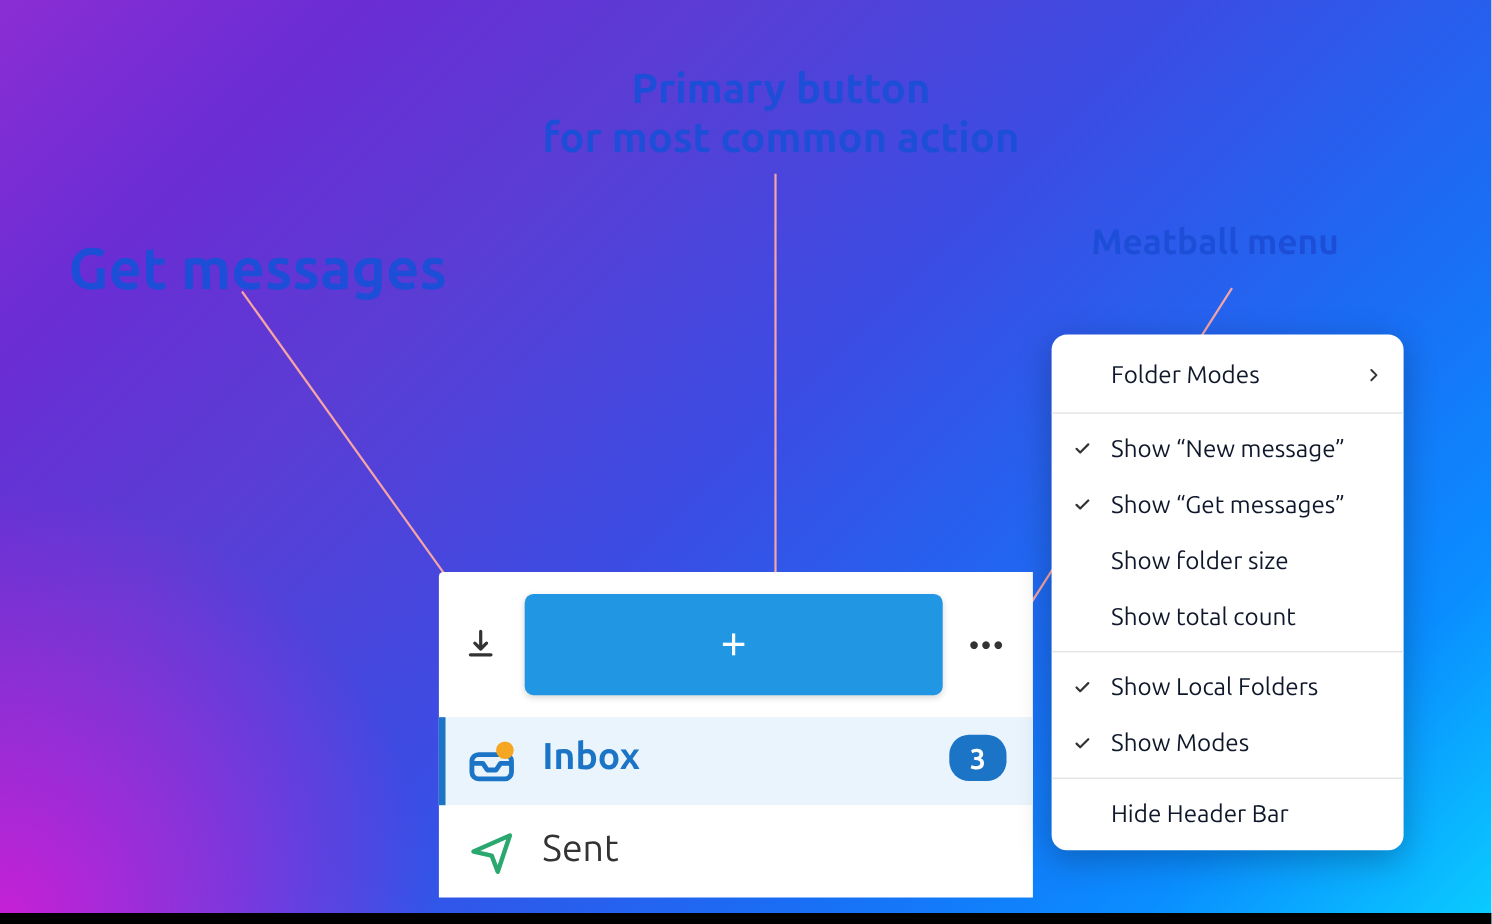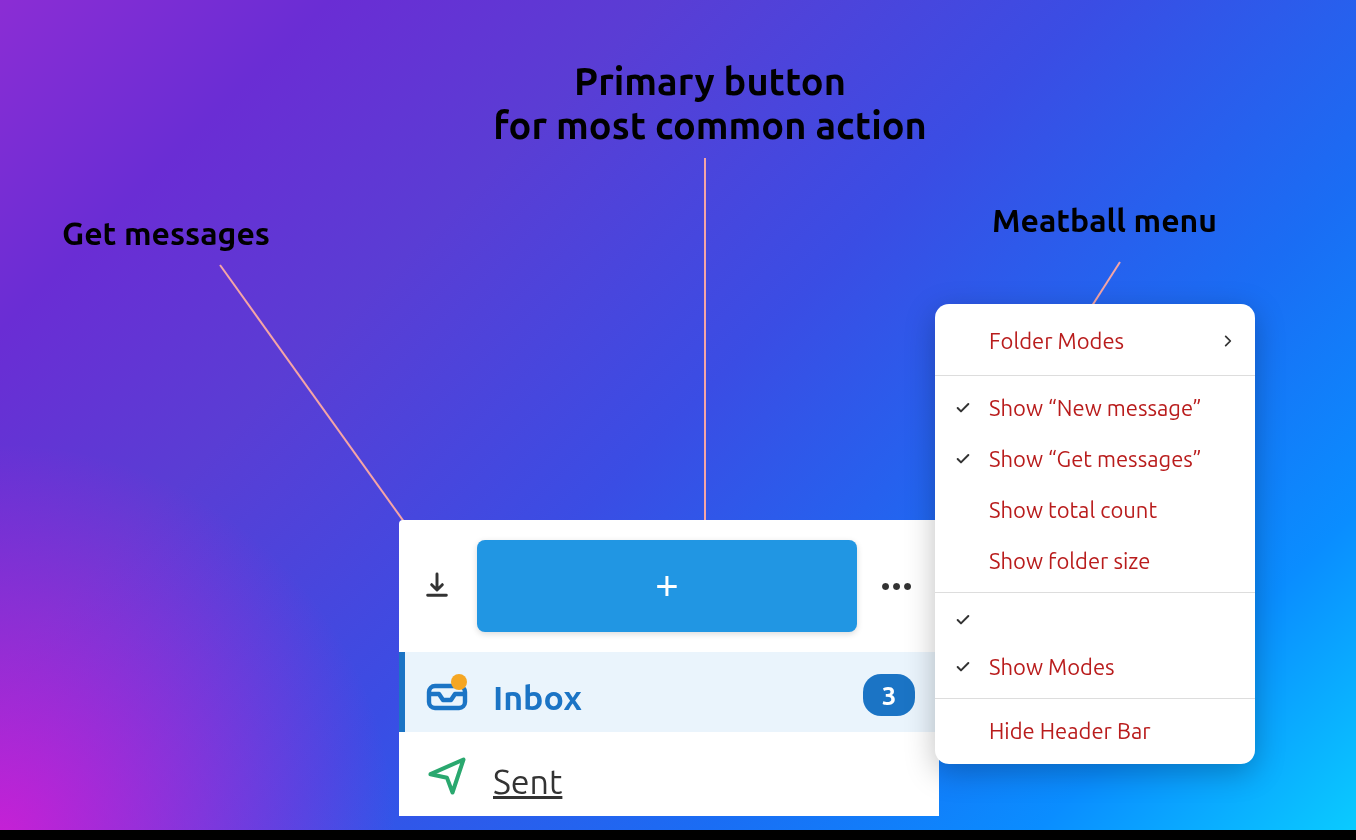--- a/index.html
+++ b/index.html
@@ -29,27 +29,27 @@
       content: "";
       position: absolute;
       bottom: 0;
       left: 0;
       right: 0;
       height: 10px;
       background: #000;
     }
     .annotation {
       position: absolute;
-      color: #000000;
+      color: #1d4ed8;
       font-weight: 600;
       line-height: 1.15;
       text-align: center;
     }
     .ann-primary { top: 60px; left: 475px; width: 470px; font-size: 38px; }
-    .ann-get { top: 215px; left: 62px; font-size: 32px; text-align: left; }
+    .ann-get { top: 215px; left: 62px; font-size: 53px; text-align: left; }
     .ann-meatball { top: 202px; left: 992px; font-size: 32px; }
     svg.connector { position: absolute; overflow: visible; pointer-events: none; }
     .dot { fill: #f5a5a5; }
     .line { stroke: #f5a5a5; stroke-width: 2; fill: none; }
 
     
     .panel {
       position: absolute;
       top: 520px;
       left: 399px;
@@ -96,21 +96,21 @@
       align-items: center;
       justify-content: center;
       font-size: 28px;
       color: #333;
       letter-spacing: 1px;
       cursor: pointer;
     }
 
     .folder-item {
       display: flex;
-      align-items: flex-end;
+      align-items: flex-start;
       padding: 16px 24px;
       gap: 22px;
       font-size: 34px;
       font-weight: 600;
       color: #333;
     }
     .folder-item.active {
       background: #eaf4fc;
       color: #1b74c5;
       border-left: 6px solid #1b74c5;
@@ -123,34 +123,34 @@
       color: #fff;
       border-radius: 18px;
       min-width: 52px;
       height: 42px;
       display: flex;
       align-items: center;
       justify-content: center;
       font-size: 26px;
       font-weight: 700;
     }
-    .sent-item { font-weight: 400; padding-top: 20px; text-decoration: underline; }
+    .sent-item { font-weight: 400; padding-top: 20px; }
 
     
     .menu {
       position: absolute;
       top: 304px;
-      left: 935px;
+      left: 956px;
       width: 320px;
       background: #fff;
       border-radius: 14px;
       box-shadow: 0 8px 30px rgba(0,0,0,.25);
       padding: 8px 0;
       font-size: 22px;
-      color: #b91c1c;
+      color: #0f172a;
     }
     .menu-item {
       display: flex;
       align-items: center;
       padding: 13px 20px 13px 20px;
       cursor: pointer;
     }
     .check-col {
       width: 34px;
       display: flex;
@@ -245,35 +245,36 @@
   <div class="menu-item">
     <span class="check-col">
       <svg width="16" height="16" viewBox="0 0 24 24">
           <path d="M4 12l5 5 11-11" stroke="#333" stroke-width="3" fill="none" stroke-linecap="round" stroke-linejoin="round"></path>
         </svg>
     </span>
     <span>Show “Get messages”</span>
   </div>
   <div class="menu-item">
     <span class="check-col"></span>
+    <span>Show folder size</span>
+  </div>
+  <div class="menu-item">
+    <span class="check-col"></span>
     <span>Show total count</span>
   </div>
-  <div class="menu-item">
-    <span class="check-col"></span>
-    <span>Show folder size</span>
-  </div>
 
   <div class="menu-sep"></div>
 
   <div class="menu-item">
     <span class="check-col">
       <svg width="16" height="16" viewBox="0 0 24 24">
           <path d="M4 12l5 5 11-11" stroke="#333" stroke-width="3" fill="none" stroke-linecap="round" stroke-linejoin="round"></path>
         </svg>
     </span>
+    <span>Show Local Folders</span>
   </div>
   <div class="menu-item">
     <span class="check-col">
       <svg width="16" height="16" viewBox="0 0 24 24">
           <path d="M4 12l5 5 11-11" stroke="#333" stroke-width="3" fill="none" stroke-linecap="round" stroke-linejoin="round"></path>
         </svg>
     </span>
     <span>Show Modes</span>
   </div>
 

